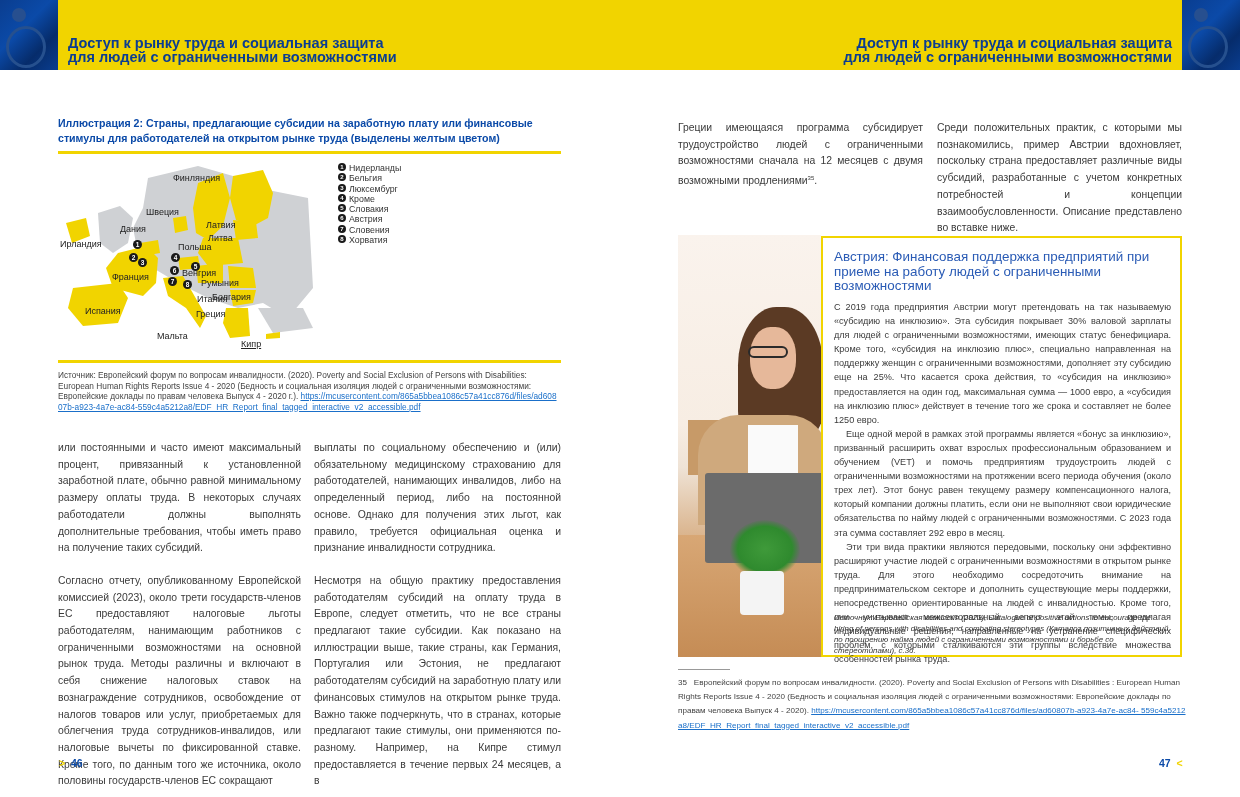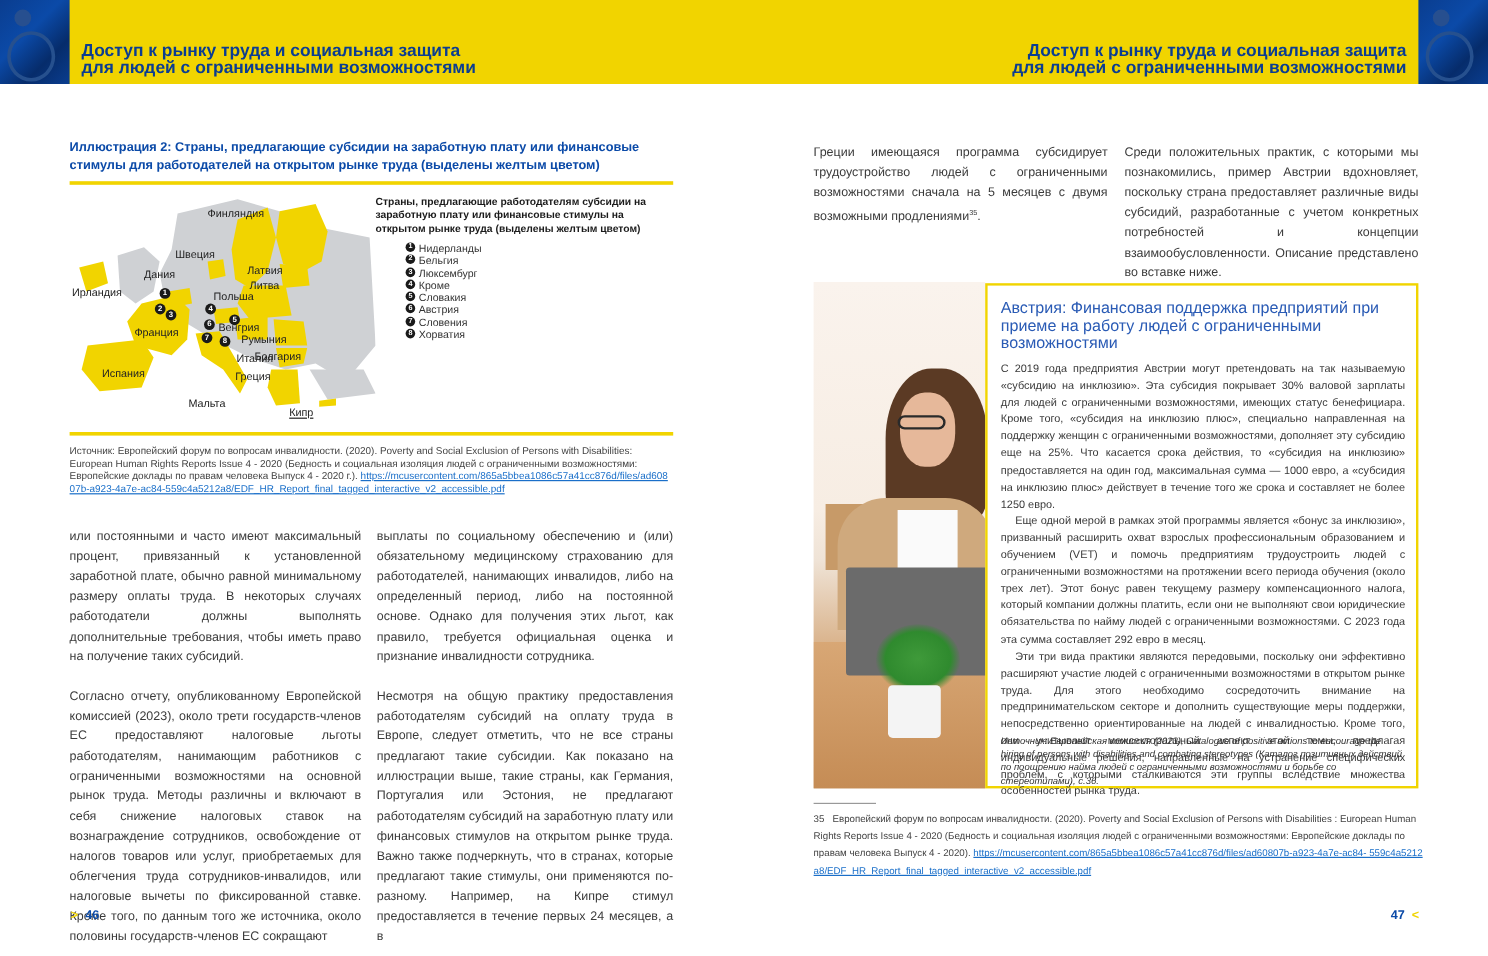--- a/index.html
+++ b/index.html
@@ -129,21 +129,20 @@
   <span class="num" style="left:71px;top:95px;">2</span>
   <span class="num" style="left:80px;top:100px;">3</span>
   <span class="num" style="left:113px;top:95px;">4</span>
   <span class="num" style="left:133px;top:104px;">5</span>
   <span class="num" style="left:112px;top:108px;">6</span>
   <span class="num" style="left:110px;top:119px;">7</span>
   <span class="num" style="left:125px;top:122px;">8</span>
 </div>
 
 <div class="legend">
-  <div class="legend-title">Страны, предлагающие работодателям субсидии на заработную плату или финансовые стимулы на открытом рынке труда (выделены желтым цветом)</div>
   <div class="legend-item">
       <span class="dot">1</span>
       <span>Нидерланды</span>
     </div>
   <div class="legend-item">
       <span class="dot">2</span>
       <span>Бельгия</span>
     </div>
   <div class="legend-item">
       <span class="dot">3</span>
@@ -179,21 +178,21 @@
 <div class="col col-l1">
   <p>или постоянными и часто имеют максимальный процент, привязанный к установленной заработной плате, обычно равной минимальному размеру оплаты труда. В некоторых случаях работодатели должны выполнять дополнительные требования, чтобы иметь право на получение таких субсидий.</p>
   <p>Согласно отчету, опубликованному Европейской комиссией (2023), около трети государств-членов ЕС предоставляют налоговые льготы работодателям, нанимающим работников с ограниченными возможностями на основной рынок труда. Методы различны и включают в себя снижение налоговых ставок на вознаграждение сотрудников, освобождение от налогов товаров или услуг, приобретаемых для облегчения труда сотрудников-инвалидов, или налоговые вычеты по фиксированной ставке. Кроме того, по данным того же источника, около половины государств-членов ЕС сокращают</p>
 </div>
 <div class="col col-l2">
   <p>выплаты по социальному обеспечению и (или) обязательному медицинскому страхованию для работодателей, нанимающих инвалидов, либо на определенный период, либо на постоянной основе. Однако для получения этих льгот, как правило, требуется официальная оценка и признание инвалидности сотрудника.</p>
   <p>Несмотря на общую практику предоставления работодателям субсидий на оплату труда в Европе, следует отметить, что не все страны предлагают такие субсидии. Как показано на иллюстрации выше, такие страны, как Германия, Португалия или Эстония, не предлагают работодателям субсидий на заработную плату или финансовых стимулов на открытом рынке труда. Важно также подчеркнуть, что в странах, которые предлагают такие стимулы, они применяются по-разному. Например, на Кипре стимул предоставляется в течение первых 24 месяцев, а в</p>
 </div>
 
 <div class="col col-r1">
-  <p><span>Греции имеющаяся программа субсидирует трудоустройство людей с ограниченными возможностями сначала на 5 месяцев с двумя возможными продлениями</span><sup style="font-size:6px;">35</sup>.</p>
+  <p><span>Греции имеющаяся программа субсидирует трудоустройство людей с ограниченными возможностями сначала на 12 месяцев с двумя возможными продлениями</span><sup style="font-size:6px;">35</sup>.</p>
 </div>
 <div class="col col-r2">
   <p>Среди положительных практик, с которыми мы познакомились, пример Австрии вдохновляет, поскольку страна предоставляет различные виды субсидий, разработанные с учетом конкретных потребностей и концепции взаимообусловленности. Описание представлено во вставке ниже.</p>
 </div>
 
 <div class="photo" title="Женщина в очках за ноутбуком с растением на столе">
   <div class="box"></div>
   <div class="hair"></div>
   <div class="jacket"></div>
   <div class="shirt"></div>

